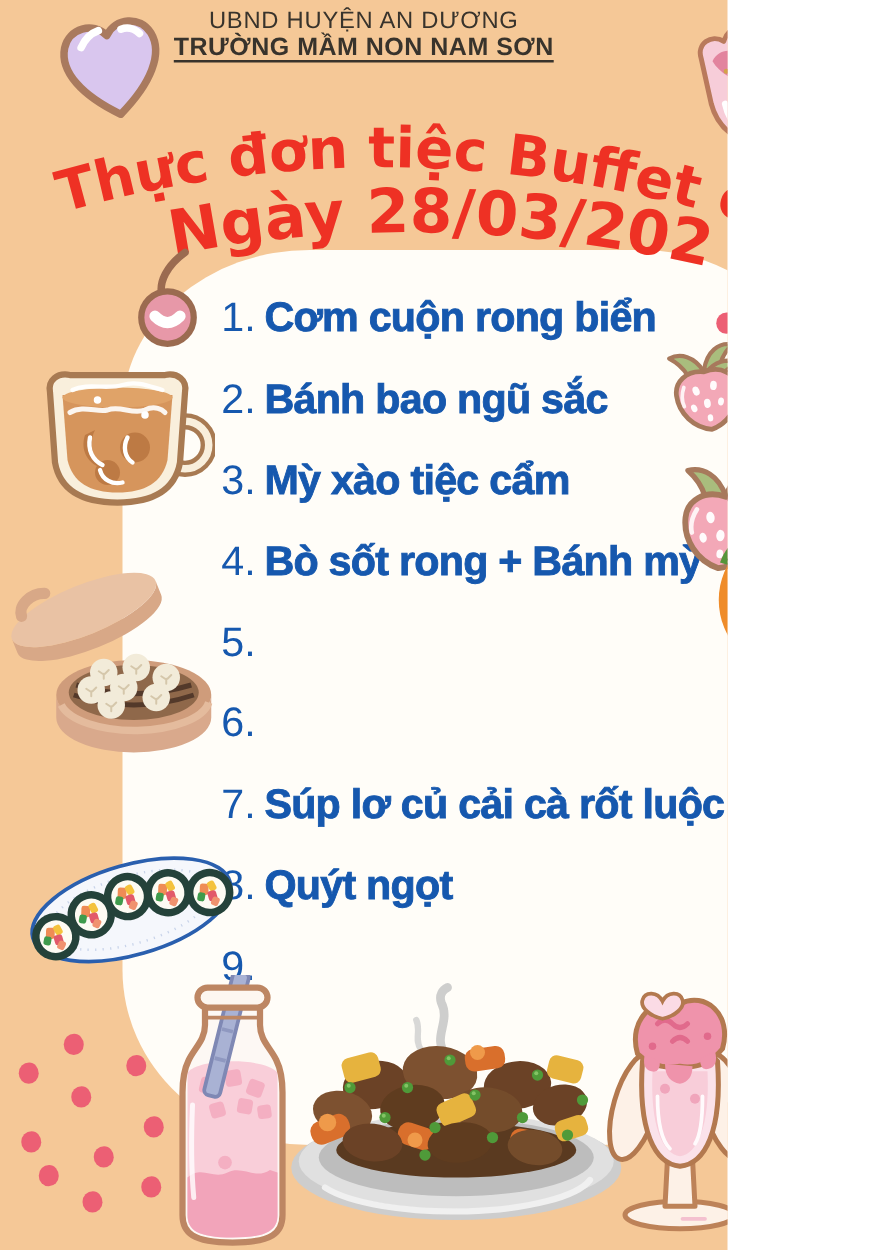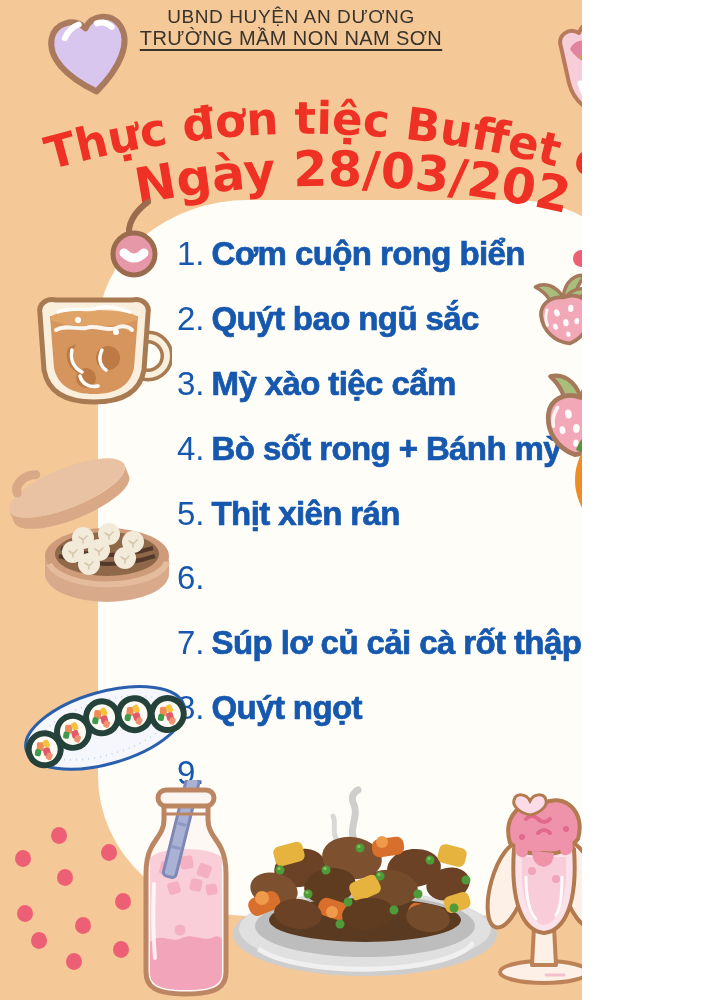--- a/index.html
+++ b/index.html
@@ -1,20 +1,20 @@
 <!DOCTYPE html>
 <html style="--bg: #f5c897; --card: #fffdf8; --red: #ee3124; --blue: #1658ae; --ink: #38332c; --dot: #ec5f74;"><head>
 <meta charset="utf-8">
 <style>
   html,body{margin:0;padding:0}
   .poster{position:relative;width:582px;height:1000px;overflow:hidden;
     background:var(--bg,#f5c897);font-family:"Liberation Sans","DejaVu Sans",sans-serif}
   .hdr{position:absolute;left:0;width:100%;text-align:center;color:var(--ink,#38332c)}
   .hdr1{top:6px;font-size:19px;letter-spacing:.6px}
-  .hdr2{top:27px;font-size:20px;font-weight:normal;letter-spacing:.4px;
+  .hdr2{top:27px;font-size:20px;font-weight:bold;letter-spacing:.4px;
     text-decoration:underline;text-underline-offset:4px;text-decoration-thickness:2px}
   .title-svg{position:absolute;top:44px;left:0}
   .title-svg text{font-family:"DejaVu Sans","Liberation Sans",sans-serif;font-weight:bold;fill:var(--red,#ee3124)}
   .t1{font-size:45px}.t2{font-size:49px}
   .card{position:absolute;left:98px;top:200px;width:546px;height:716px;
     background:var(--card,#fffdf8);border-radius:150px 130px 170px 150px/130px 110px 150px 140px}
   .menu{position:absolute;left:177px;top:222px;margin:0;padding:0;list-style:none}
   .menu li{display:flex;align-items:center;height:64.8px;white-space:nowrap}
   .num{font-size:33px;color:var(--blue,#1658ae);margin-right:7px}
   .lbl{font-size:33px;color:var(--blue,#1658ae);font-weight:bold;letter-spacing:-.6px;
@@ -105,40 +105,39 @@
     <text class="t2"><textPath href="#arc2">Ngày 28/03/2024</textPath></text>
   </svg>
 
   <ol class="menu">
     <li>
         <span class="num">1.</span>
         <span class="lbl">Cơm cuộn rong biển</span>
       </li>
     <li>
         <span class="num">2.</span>
-        <span class="lbl">Quýt bao ngũ sắc</span>
+        <span class="lbl">Bánh bao ngũ sắc</span>
       </li>
     <li>
         <span class="num">3.</span>
         <span class="lbl">Mỳ xào tiệc cẩm</span>
       </li>
     <li>
         <span class="num">4.</span>
         <span class="lbl">Bò sốt rong + Bánh mỳ</span>
       </li>
     <li>
         <span class="num">5.</span>
-        <span class="lbl">Thịt xiên rán</span>
       </li>
     <li>
         <span class="num">6.</span>
       </li>
     <li>
         <span class="num">7.</span>
-        <span class="lbl">Súp lơ củ cải cà rốt thập</span>
+        <span class="lbl">Súp lơ củ cải cà rốt luộc</span>
       </li>
     <li>
         <span class="num">8.</span>
         <span class="lbl">Quýt ngọt</span>
       </li>
     <li>
         <span class="num">9.</span>
       </li>
   </ol>
 

